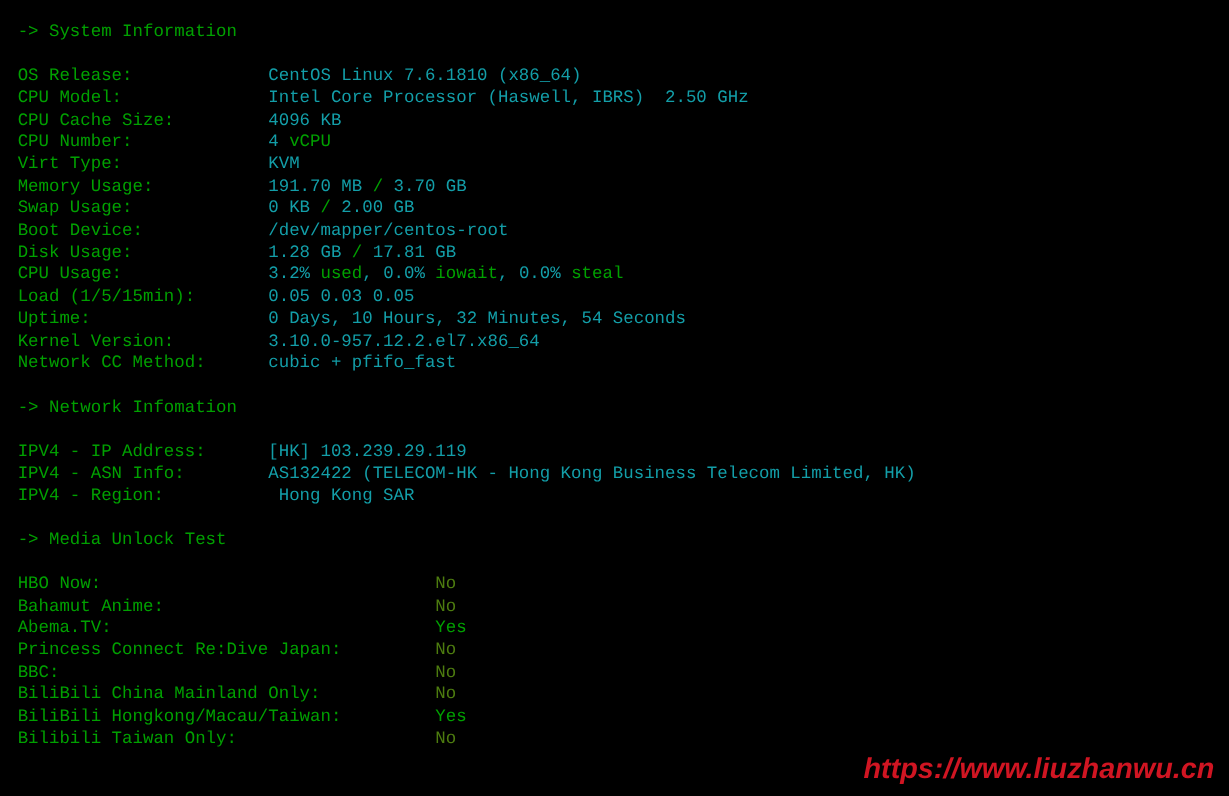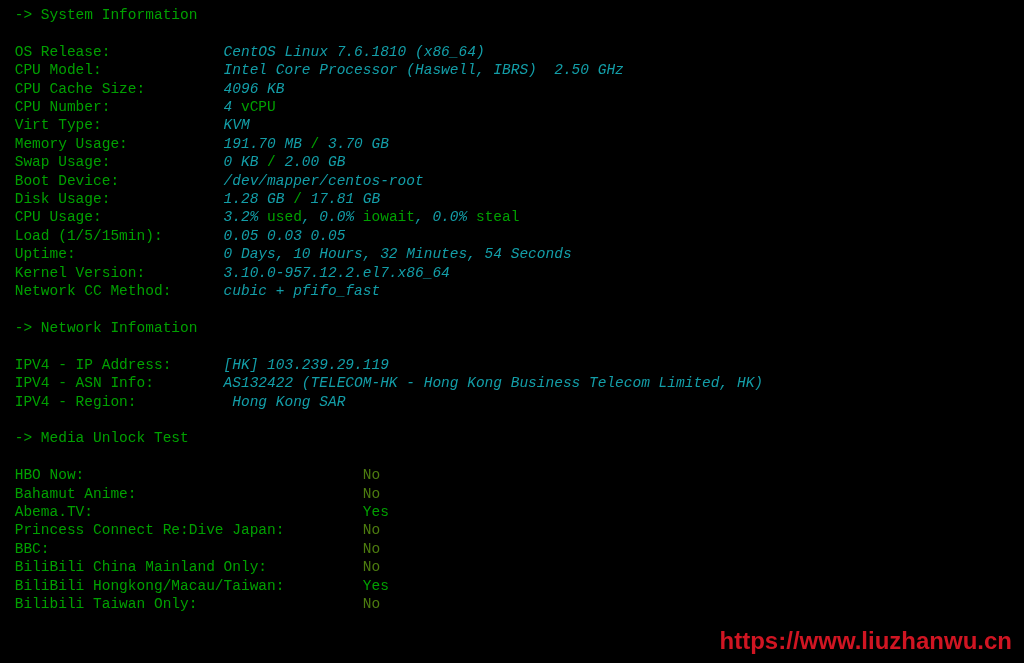--- a/index.html
+++ b/index.html
@@ -13,33 +13,34 @@
   body {
     position: relative;
   }
   #term {
     font-family: "Courier New", Courier, monospace;
     font-size: 14.5px;
     line-height: 18.4px;
     letter-spacing: 0;
     white-space: pre;
     padding-left: 6px;
-    padding-top: 6px;
+    padding-top: 18px;
     color: #ccc;
   }
   .green  { color: #00a000; }
-  .cyan   { color: #139ea8; font-style: italic; }
+  .cyan   { color: #139ea8; }
   .red    { color: #4d7c0f; }
   .wm {
     position: absolute;
     right: 12px;
     bottom: 8px;
     font-family: Arial, "Helvetica Neue", sans-serif;
     font-size: 24px;
     font-weight: 700;
+    font-style: italic;
     color: #d01522;
     text-shadow: 0 0 4px rgba(0,0,0,.6);
     pointer-events: none;
   }
 </style>
 </head>
 <body>
 
 <div id="term"><div><span class="green"> -&gt; System Information</span></div><div><span>&nbsp;</span></div><div><span class="green"> OS Release:             </span><span class="cyan">CentOS Linux 7.6.1810 (x86_64)</span></div><div><span class="green"> CPU Model:              </span><span class="cyan">Intel Core Processor (Haswell, IBRS)  2.50 GHz</span></div><div><span class="green"> CPU Cache Size:         </span><span class="cyan">4096 KB</span></div><div><span class="green"> CPU Number:             </span><span class="cyan">4</span><span class="green"> vCPU</span></div><div><span class="green"> Virt Type:              </span><span class="cyan">KVM</span></div><div><span class="green"> Memory Usage:           </span><span class="cyan">191.70 MB</span><span class="green"> / </span><span class="cyan">3.70 GB</span></div><div><span class="green"> Swap Usage:             </span><span class="cyan">0 KB</span><span class="green"> / </span><span class="cyan">2.00 GB</span></div><div><span class="green"> Boot Device:            </span><span class="cyan">/dev/mapper/centos-root</span></div><div><span class="green"> Disk Usage:             </span><span class="cyan">1.28 GB</span><span class="green"> / </span><span class="cyan">17.81 GB</span></div><div><span class="green"> CPU Usage:              </span><span class="cyan">3.2% </span><span class="green">used</span><span class="cyan">, </span><span class="cyan">0.0% </span><span class="green">iowait</span><span class="cyan">, </span><span class="cyan">0.0% </span><span class="green">steal</span></div><div><span class="green"> Load (1/5/15min):       </span><span class="cyan">0.05 0.03 0.05</span></div><div><span class="green"> Uptime:                 </span><span class="cyan">0 Days, 10 Hours, 32 Minutes, 54 Seconds</span></div><div><span class="green"> Kernel Version:         </span><span class="cyan">3.10.0-957.12.2.el7.x86_64</span></div><div><span class="green"> Network CC Method:      </span><span class="cyan">cubic + pfifo_fast</span></div><div><span>&nbsp;</span></div><div><span class="green"> -&gt; Network Infomation</span></div><div><span>&nbsp;</span></div><div><span class="green"> IPV4 - IP Address:      </span><span class="cyan">[HK] 103.239.29.119</span></div><div><span class="green"> IPV4 - ASN Info:        </span><span class="cyan">AS132422 (TELECOM-HK - Hong Kong Business Telecom Limited, HK)</span></div><div><span class="green"> IPV4 - Region:          </span><span class="cyan"> Hong Kong SAR</span></div><div><span>&nbsp;</span></div><div><span class="green"> -&gt; Media Unlock Test</span></div><div><span>&nbsp;</span></div><div><span class="green"> HBO Now:                                </span><span class="red">No</span></div><div><span class="green"> Bahamut Anime:                          </span><span class="red">No</span></div><div><span class="green"> Abema.TV:                               </span><span class="green">Yes</span></div><div><span class="green"> Princess Connect Re:Dive Japan:         </span><span class="red">No</span></div><div><span class="green"> BBC:                                    </span><span class="red">No</span></div><div><span class="green"> BiliBili China Mainland Only:           </span><span class="red">No</span></div><div><span class="green"> BiliBili Hongkong/Macau/Taiwan:         </span><span class="green">Yes</span></div><div><span class="green"> Bilibili Taiwan Only:                   </span><span class="red">No</span></div></div>
 <div class="wm">https://www.liuzhanwu.cn</div>

